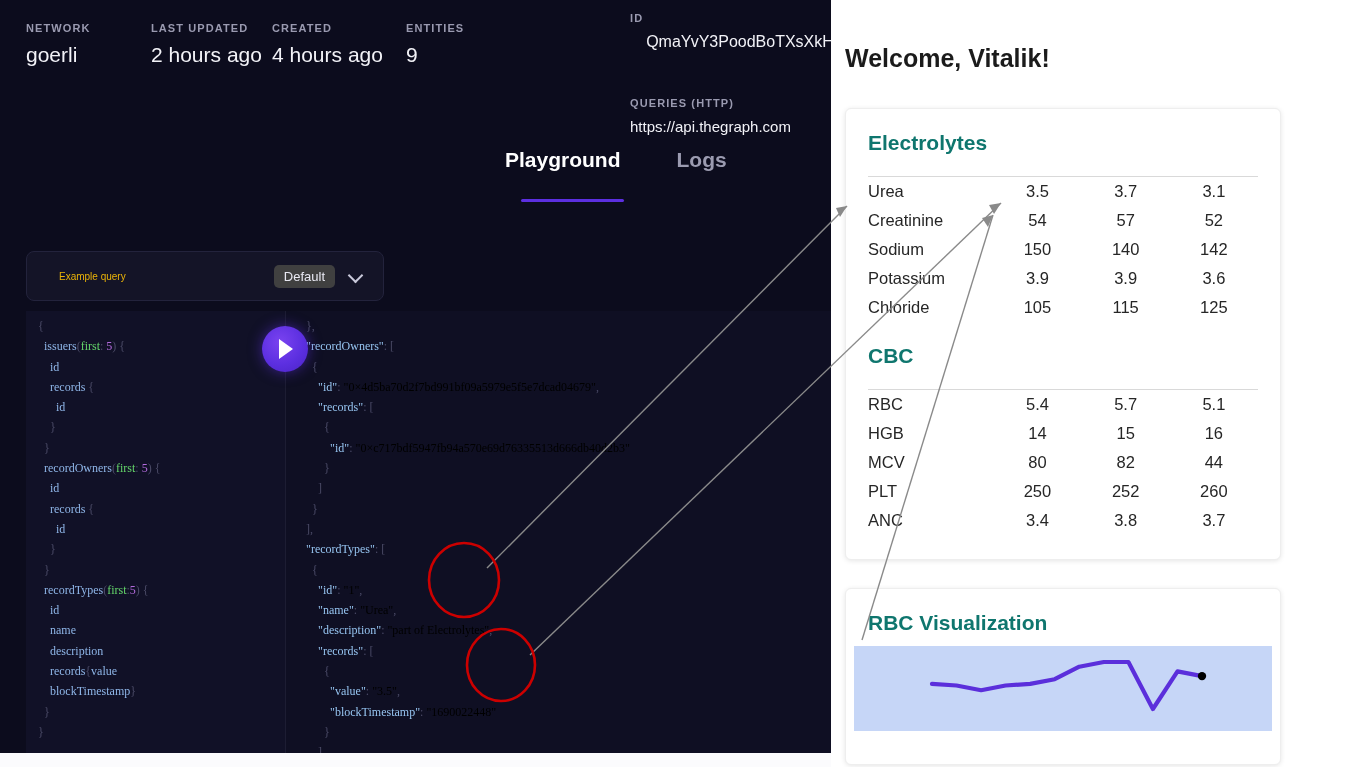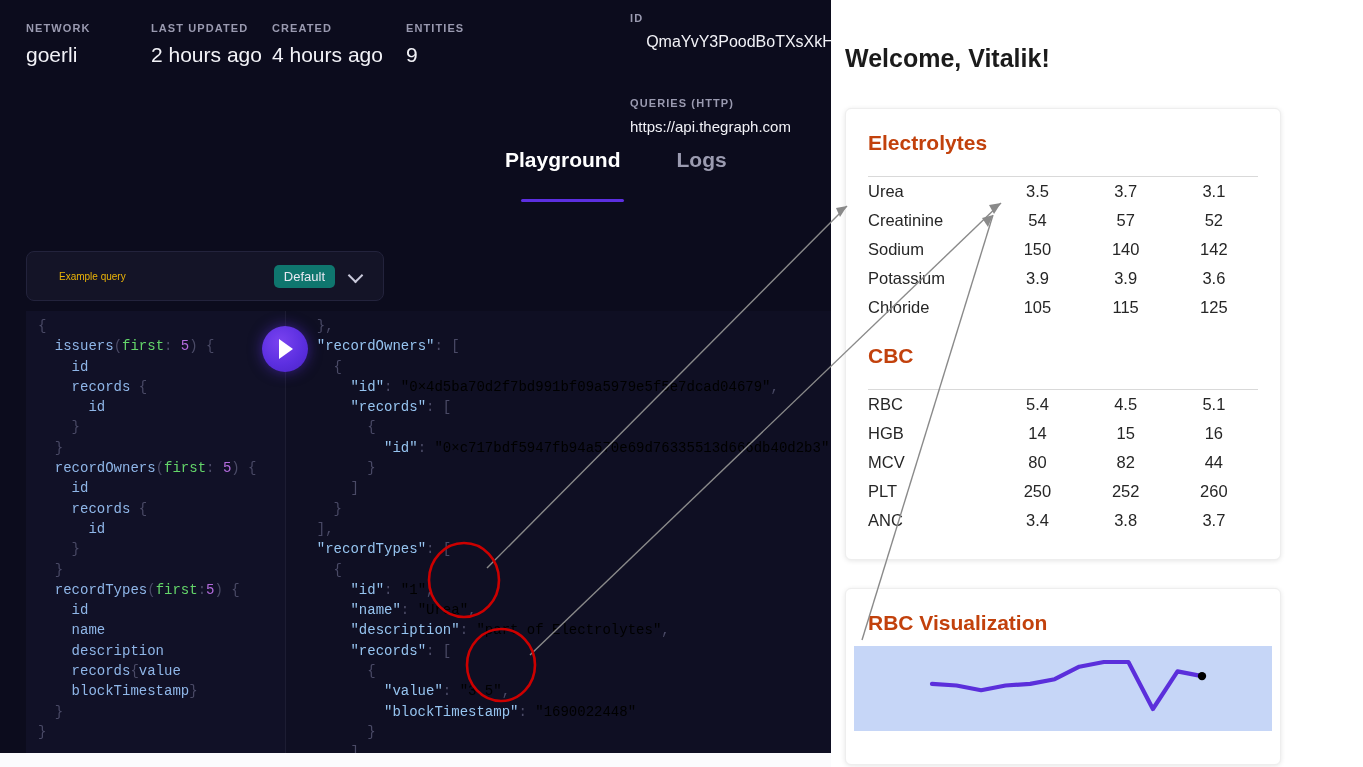--- a/index.html
+++ b/index.html
@@ -60,21 +60,21 @@
   
   #example-query-bar{
     position:absolute;left:26px;top:251px;width:356px;height:48px;
     background:#141427;border:1px solid #23233c;border-radius:8px;
     display:flex;align-items:center;
   }
   #example-query-label{
     margin-left:32px;font-size:10px;color:#eab308;flex:1;
   }
   #example-query-value{
-    font-size:13px;color:#e8e8f2;background:#0f766e;
+    font-size:13px;color:#e8e8f2;background:#404040;
     padding:4px 10px;border-radius:5px;margin-right:14px;
   }
   #example-query-chevron{
     margin-right:20px;width:14px;height:14px;position:relative;
   }
   #example-query-chevron::before{
     content:"";position:absolute;left:1px;top:1px;
     width:9px;height:9px;border-right:2px solid #c9c9da;border-bottom:2px solid #c9c9da;
     transform:rotate(45deg);
   }
@@ -88,22 +88,22 @@
     background:#111127;
     border-right:1px solid #1d1d33;
     overflow:hidden;
   }
   #result-viewer{
     position:absolute;left:260px;top:0;width:545px;height:442px;
     background:#0f0f23;
     overflow:hidden;
   }
   .code{
-    font-family:Liberation Mono, monospace;
-    font-size:14px;line-height:20.3px;
+    font-family:Liberation Serif, serif;
+    font-size:12px;line-height:20.3px;
     white-space:pre;
   }
   #query-editor .code{padding:5px 0 0 12px;}
   #result-viewer .code{padding:5px 0 0 14px;}
 
   .k-field{color:#8fb6e8;}     
   .k-arg{color:#64d66a;}       
   .k-num{color:#b36bdd;}       
   .k-punct{color:#4a4a66;}     
   .k-key{color:#96c4f0;}       
@@ -138,21 +138,21 @@
     position:absolute;left:14px;width:434px;
     background:#ffffff;
     border:1px solid #eeeeee;
     border-radius:6px;
     box-shadow:0 1px 5px rgba(0,0,0,.10);
   }
   #labs-card{top:108px;height:450px;}
   #rbc-card{top:588px;height:175px;}
 
   .section-title{
-    font-size:21px;font-weight:700;color:#c2410c;
+    font-size:21px;font-weight:700;color:#0f766e;
     margin:22px 0 0 22px;
   }
   .labs-table{
     width:390px;margin:12px 0 0 22px;border-collapse:collapse;
   }
   .labs-table thead tr{border-bottom:1px solid #d9d9d9;}
   .labs-table th{height:9px;padding:0;}
   .labs-table td{
     font-size:16.5px;color:#262626;
     padding:2.5px 0;
@@ -330,21 +330,21 @@
     <table class="labs-table">
       <thead>
           <tr>
             <th colspan="4"></th>
           </tr>
         </thead>
       <tbody id="cbc-body">
           <tr>
             <td class="name">RBC</td>
             <td class="val">5.4</td>
-            <td class="val">4.5</td>
+            <td class="val">5.7</td>
             <td class="val">5.1</td>
           </tr>
           <tr>
             <td class="name">HGB</td>
             <td class="val">14</td>
             <td class="val">15</td>
             <td class="val">16</td>
           </tr>
           <tr>
             <td class="name">MCV</td>

